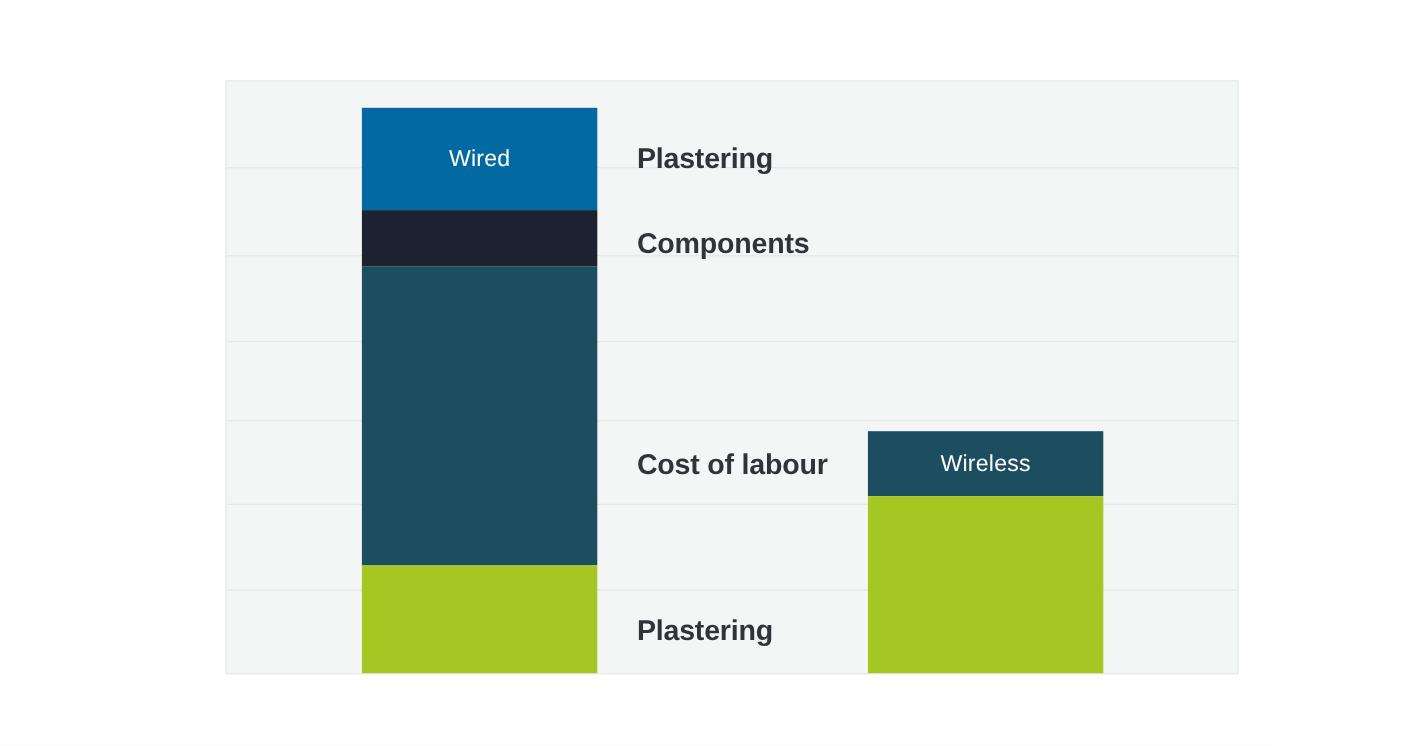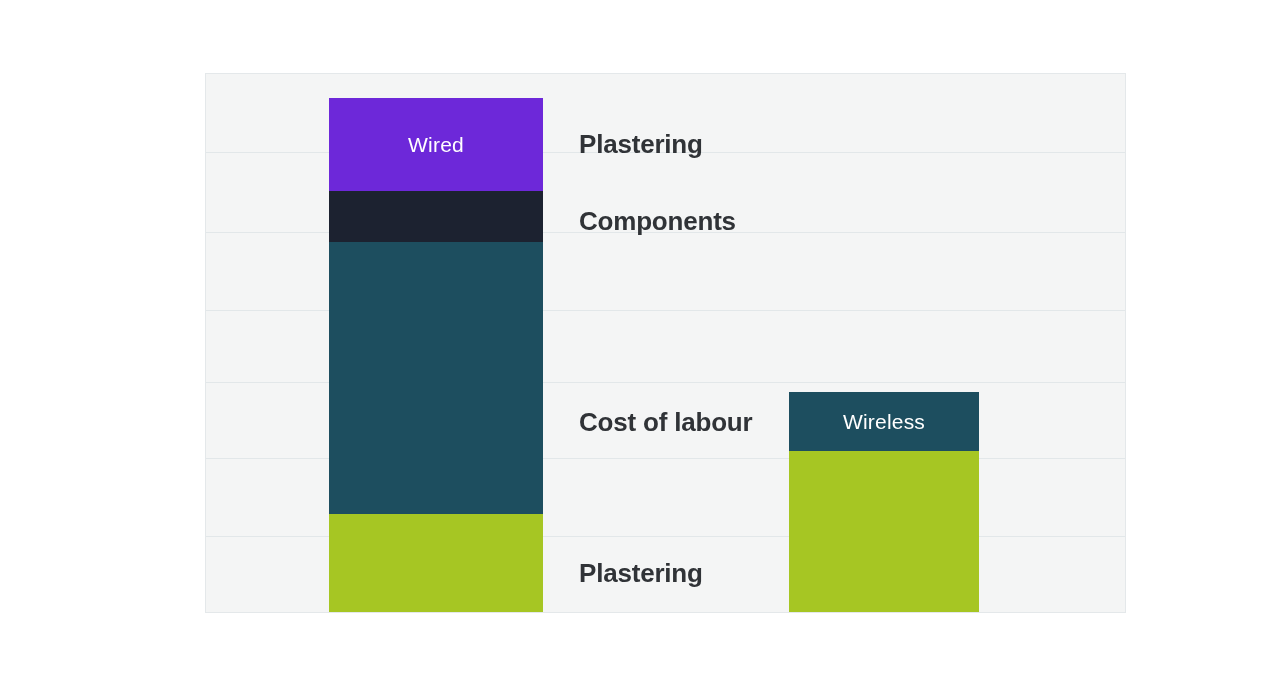--- a/index.html
+++ b/index.html
@@ -89,32 +89,32 @@
 
     <div class="gridline" style="top:78px;"></div>
     <div class="gridline" style="top:158px;"></div>
     <div class="gridline" style="top:236px;"></div>
     <div class="gridline" style="top:308px;"></div>
     <div class="gridline" style="top:384px;"></div>
     <div class="gridline" style="top:462px;"></div>
 
     <div class="bar-group" style="left:123px; width:214px; height:514px;">
 
-      <div class="bar-segment" style="top:0px; height:93px; background:#6d28d9;">
+      <div class="bar-segment" style="top:0px; height:93px; background:#0369a1;">
         <span class="bar-label">Wired</span>
       </div>
 
       <div class="bar-segment" style="top:93px; height:51px; background:#1c2230;"></div>
 
       <div class="bar-segment" style="top:144px; height:272px; background:#1d4e5f;"></div>
 
       <div class="bar-segment" style="top:416px; height:98px; background:#a6c623;"></div>
     </div>
 
-    <div class="bar-group" style="left:583px; width:190px; height:220px;">
+    <div class="bar-group" style="left:583px; width:214px; height:220px;">
 
       <div class="bar-segment" style="top:0px; height:59px; background:#1d4e5f;">
         <span class="bar-label">Wireless</span>
       </div>
 
       <div class="bar-segment" style="top:59px; height:161px; background:#a6c623;"></div>
     </div>
 
     <span class="category-label" style="left:373px; top:70px;">Plastering</span>
 

